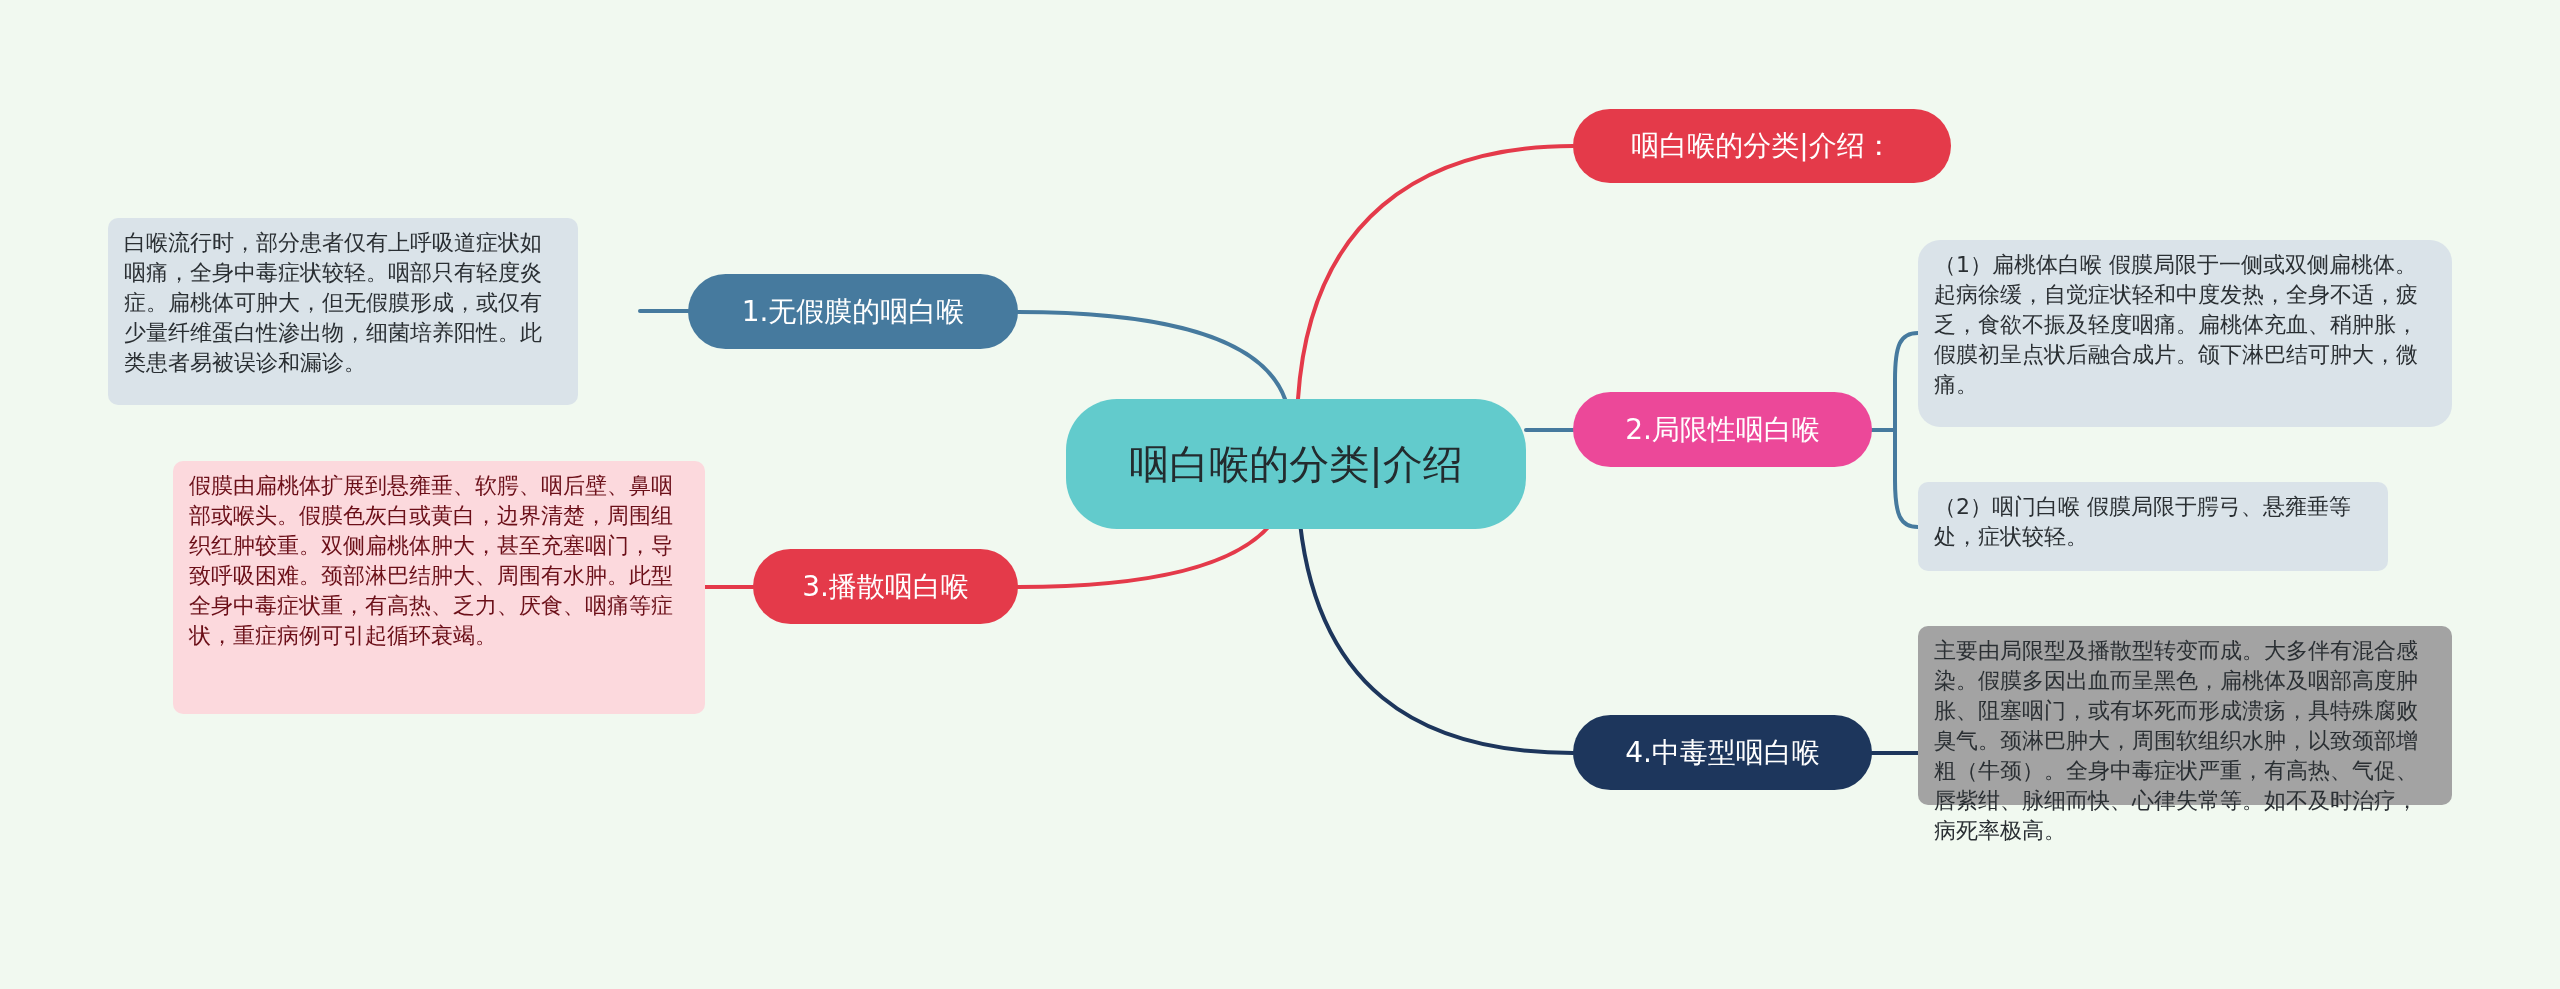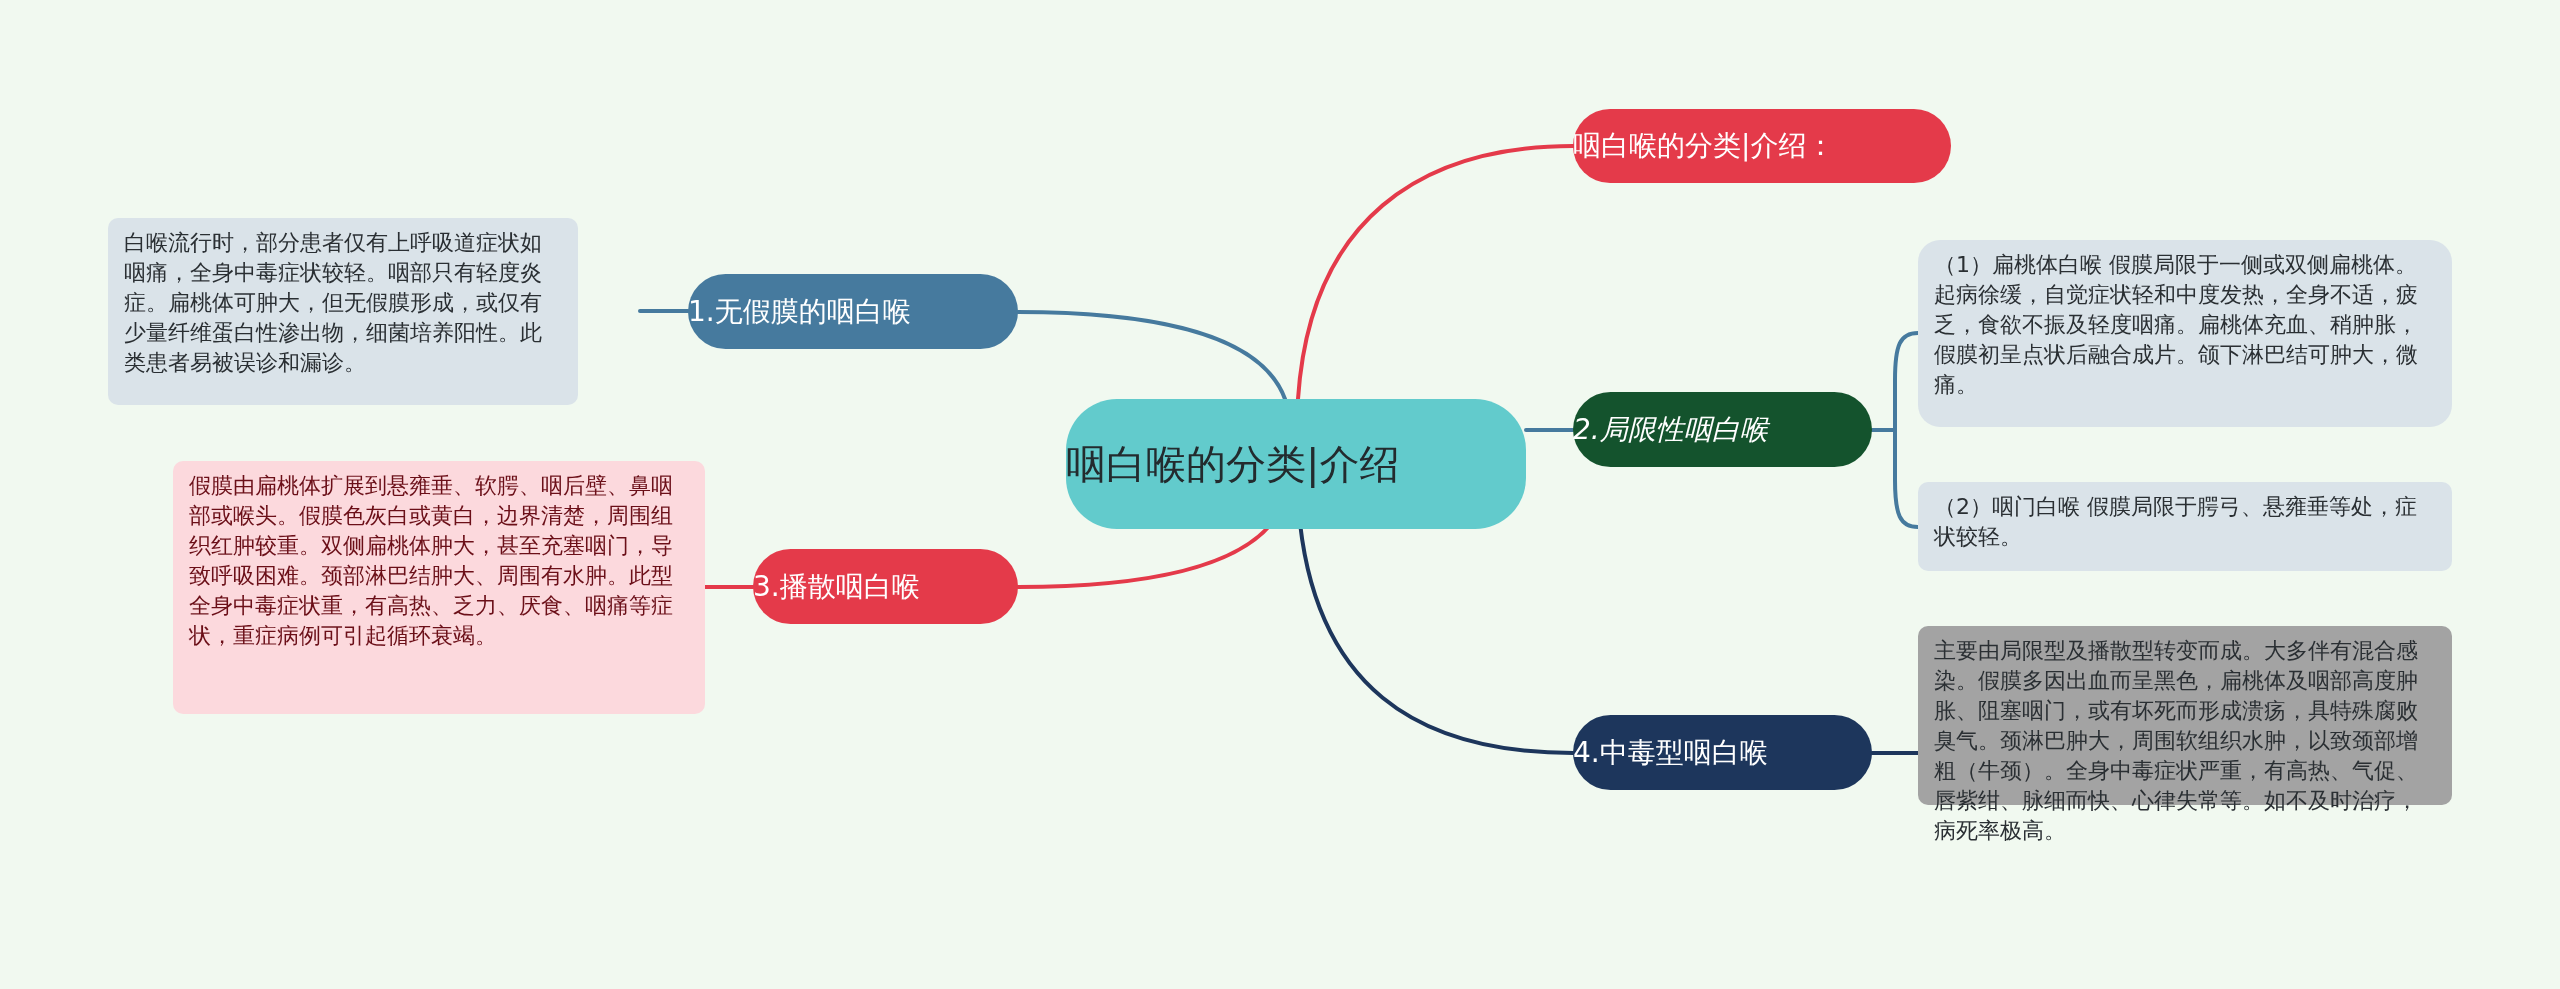--- a/index.html
+++ b/index.html
@@ -5,44 +5,44 @@
     html, body { margin: 0; padding: 0; }
     body {
       width: 2560px; height: 989px;
       background: #f1f9f0;
       position: relative; overflow: hidden;
       font-family: "DejaVu Sans", "Liberation Sans", sans-serif;
     }
     svg.links { position: absolute; left: 0; top: 0; width: 2560px; height: 989px; }
     .node {
       position: absolute; box-sizing: border-box;
-      display: flex; align-items: center; justify-content: flex-start;
+      display: flex; align-items: center; justify-content: center;
       border-radius: 40px; white-space: nowrap;
       color: #ffffff; font-size: 28px;
     }
     .center {
       left: 1066px; top: 399px; width: 460px; height: 130px;
       background: #62cbcc; border-radius: 51px;
       color: #232b2e; font-size: 40px;
     }
     .n-top { left: 1573px; top: 109px; width: 378px; height: 74px; background: #e43a4a; }
     .n1 { left: 688px; top: 274px; width: 330px; height: 75px; background: #467a9e; }
-    .n2 { left: 1573px; top: 392px; width: 299px; height: 75px; background: #14532d; font-style: italic; }
+    .n2 { left: 1573px; top: 392px; width: 299px; height: 75px; background: #ec4899; }
     .n3 { left: 753px; top: 549px; width: 265px; height: 75px; background: #e43a4a; }
     .n4 { left: 1573px; top: 715px; width: 299px; height: 75px; background: #1d365c; }
     .box {
       position: absolute; box-sizing: border-box;
       border-radius: 10px; padding: 10px 16px;
       font-size: 22px; line-height: 30px; color: #2a2f33;
       word-break: break-all;
     }
     .b1 { left: 108px; top: 218px; width: 470px; height: 187px; background: #dae3e9; }
     .b3 { left: 173px; top: 461px; width: 532px; height: 253px; background: #fcd9dd; color: #6b0f18; }
     .b2a { left: 1918px; top: 240px; width: 534px; height: 187px; background: #dae3e9; border-radius: 22px; }
-    .b2b { left: 1918px; top: 482px; width: 534px; height: 89px; background: #dae3e9; }
+    .b2b { left: 1918px; top: 482px; width: 470px; height: 89px; background: #dae3e9; }
     .b4 { left: 1918px; top: 626px; width: 534px; height: 179px; background: #a3a3a3; }
   </style>
 </head>
 <body>
 
 <svg class="links" viewBox="0 0 2560 989">
   <g fill="none" stroke-width="4" stroke-linecap="round">
 
     <path d="M1298 399 C 1310 220, 1420 146, 1573 146" stroke="#e43a4a"></path>
 

